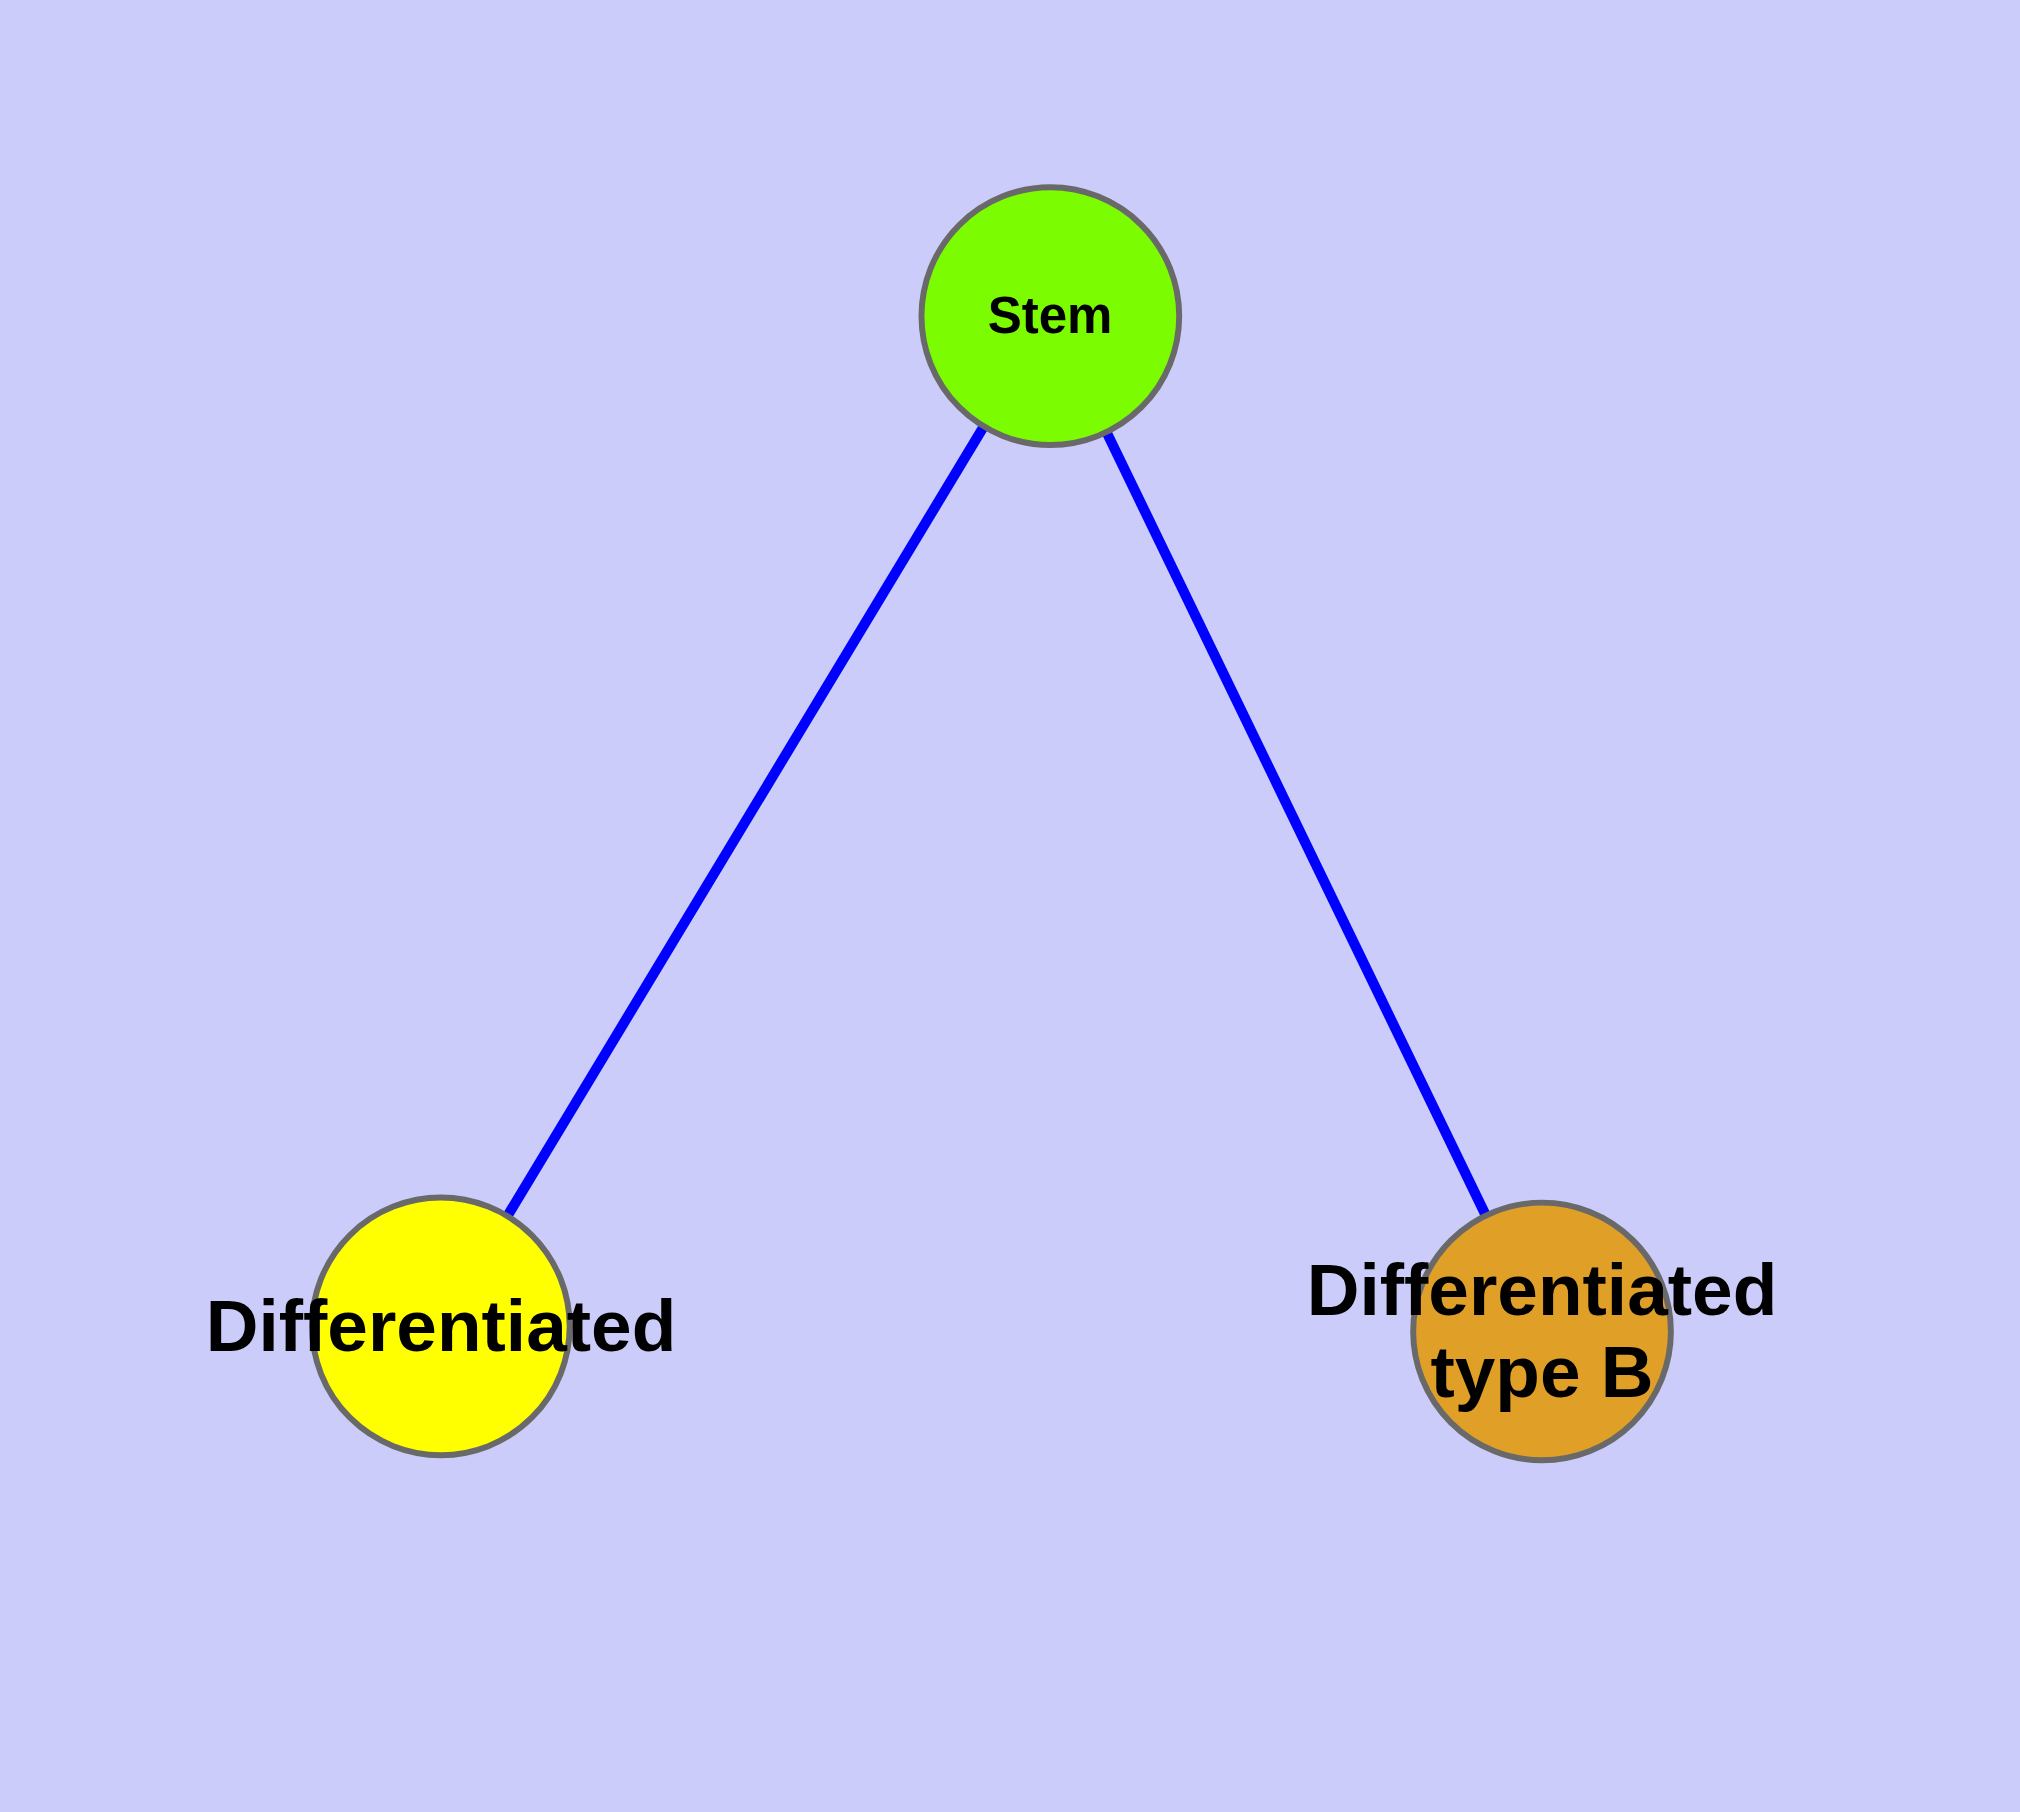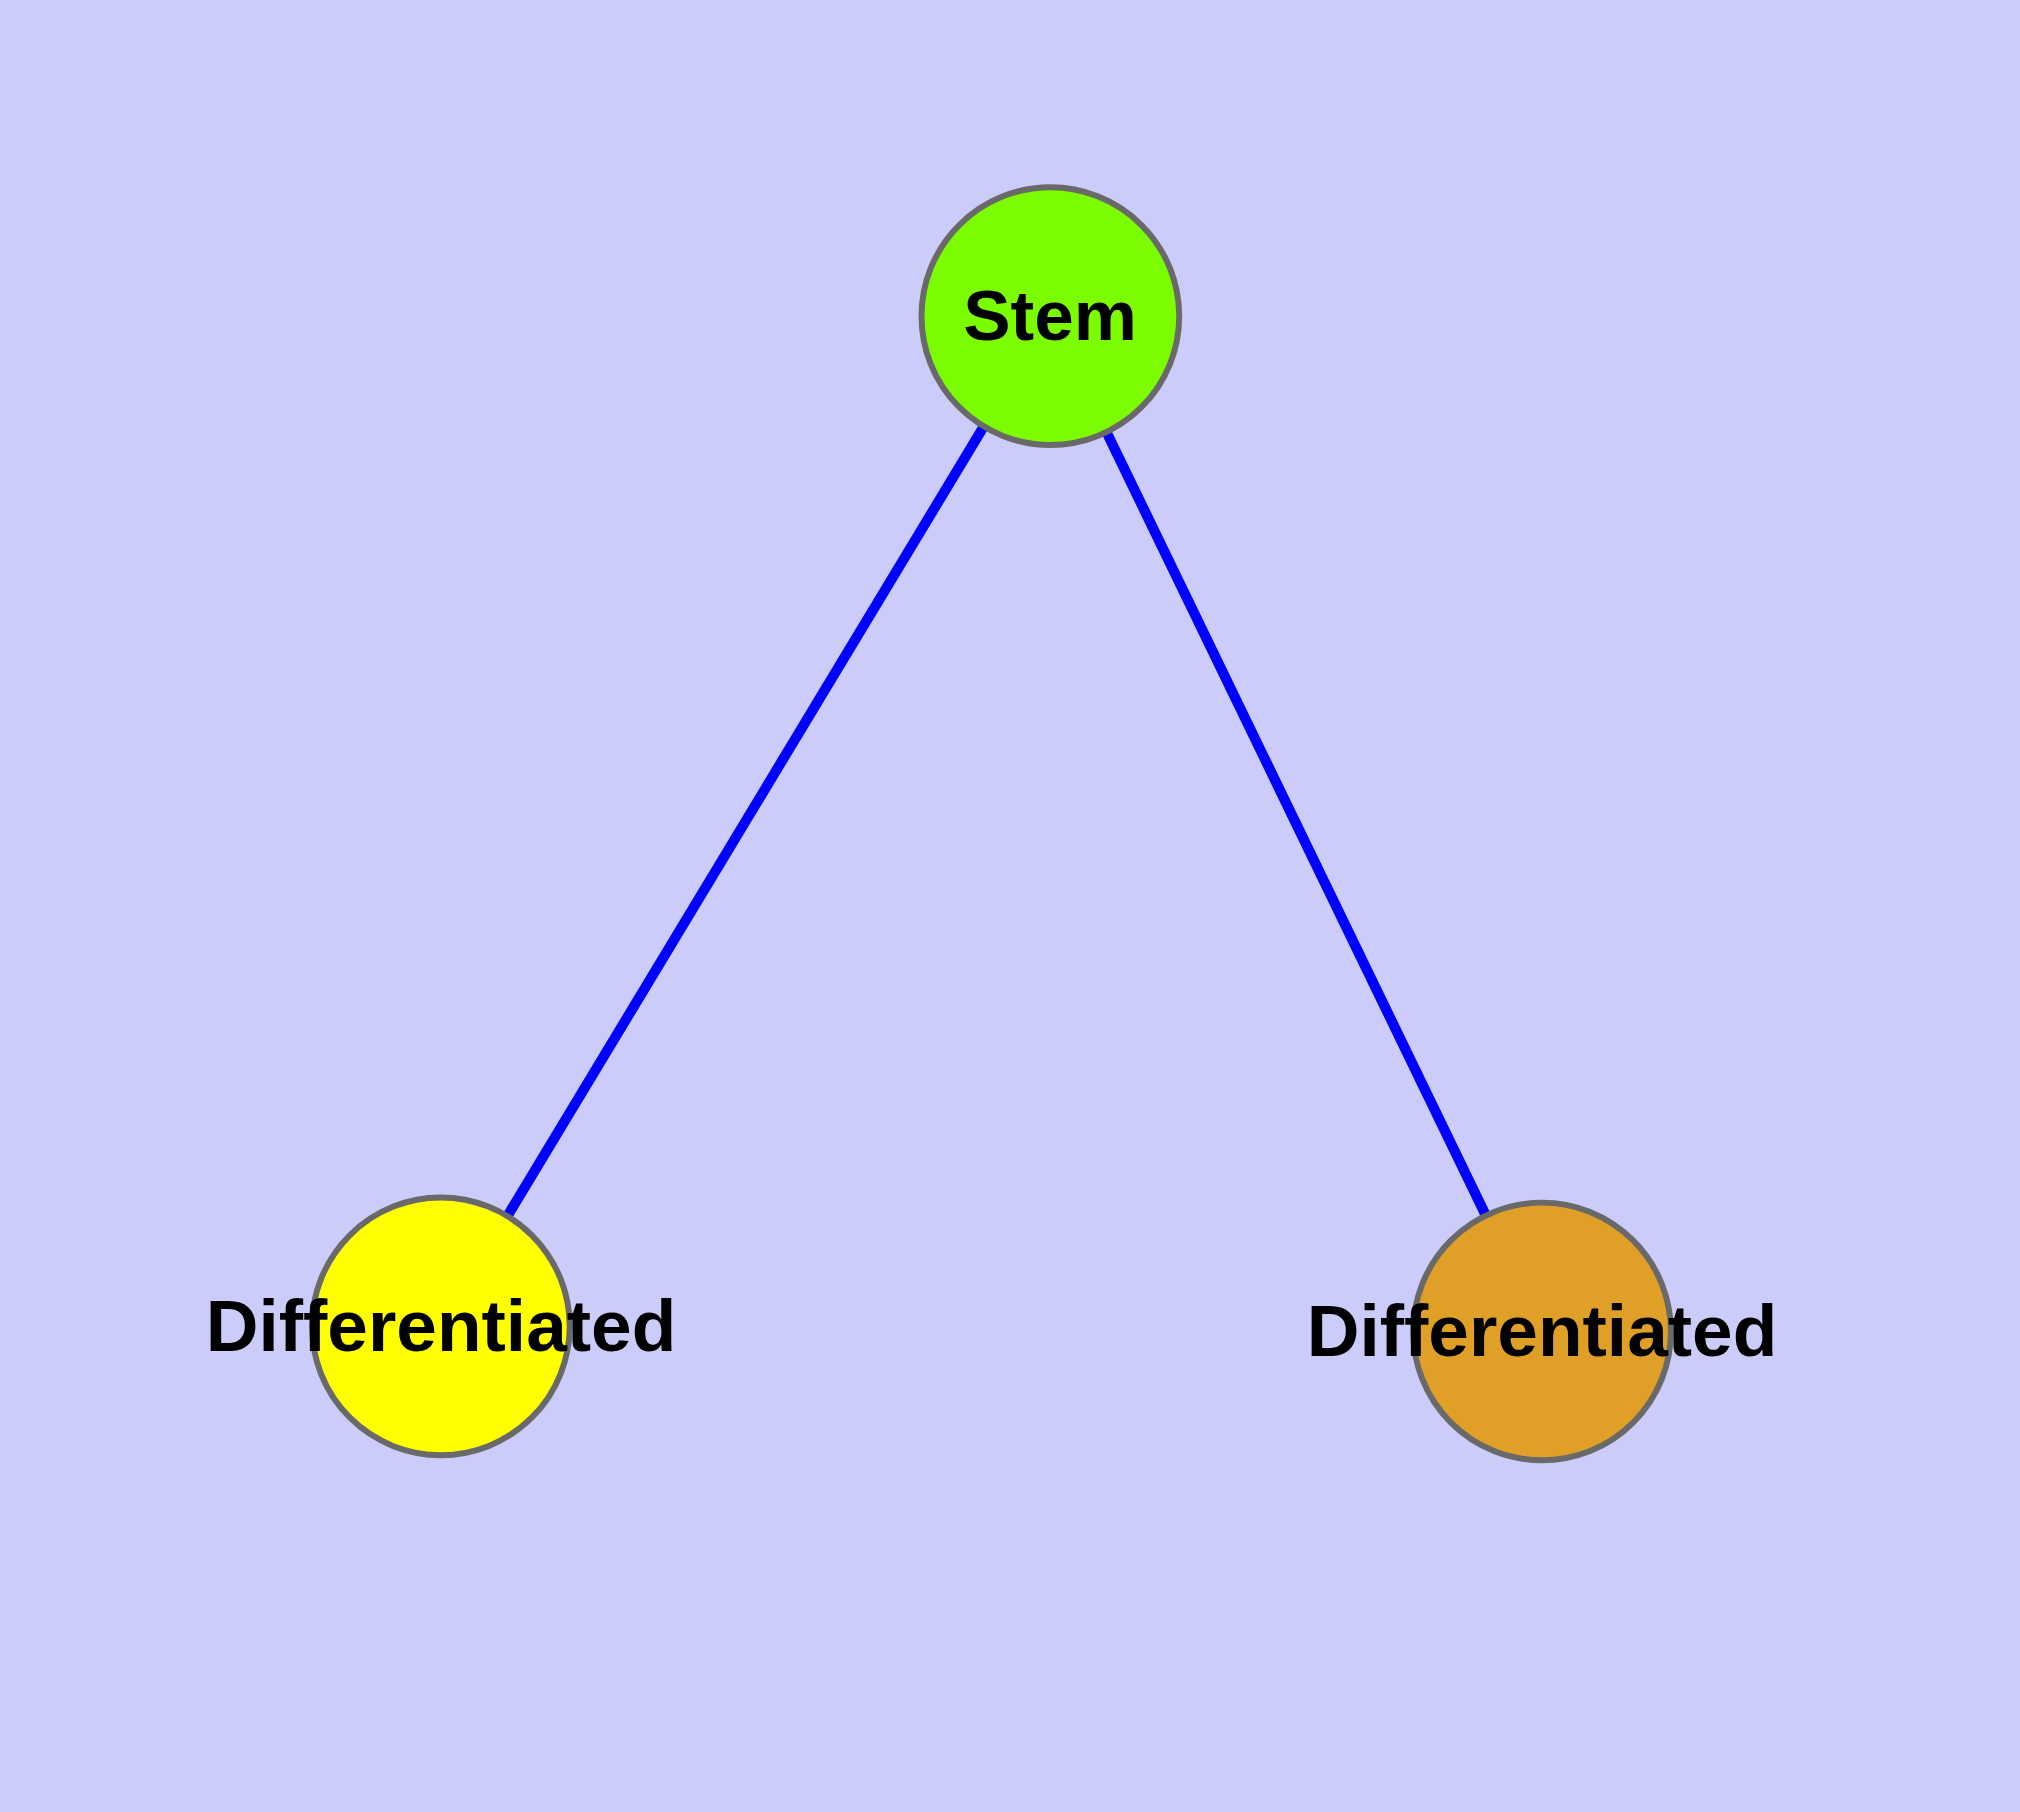--- a/index.html
+++ b/index.html
@@ -54,19 +54,19 @@
         <line x1="1306.1066236027702" y1="511.6098880622739" x2="1751.8933763972298" y2="1432.390111937726" stroke="#0000ff" stroke-width="12" stroke-linecap="butt"></line>
       </g>
     <g id="node-layer">
         <circle cx="1239" cy="373" r="152" fill="#7cfc00" stroke="#696969" stroke-width="7"></circle>
         <circle cx="520" cy="1565" r="152" fill="#ffff00" stroke="#696969" stroke-width="7"></circle>
         <circle cx="1819" cy="1571" r="152" fill="#e0a028" stroke="#696969" stroke-width="7"></circle>
       </g>
   </svg>
 
   <div id="label-layer">
-      <div class="node-label" style="left: 1050px; top: 316px; font-size: 71px; color: rgb(0, 0, 0);"><div>Stem</div></div>
+      <div class="node-label" style="left: 1050px; top: 316px; font-size: 51px; color: rgb(0, 0, 0);"><div>Stem</div></div>
       <div class="node-label" style="left: 441px; top: 1326px; font-size: 73px; color: rgb(0, 0, 0);"><div>Differentiated</div></div>
-      <div class="node-label" style="left: 1542px; top: 1331px; font-size: 73px; color: rgb(0, 0, 0);"><div>Differentiated</div></div>
+      <div class="node-label" style="left: 1542px; top: 1331px; font-size: 73px; color: rgb(0, 0, 0);"><div>Differentiated</div><div>type B</div></div>
     </div>
 
 </div>
 
 
 </body></html>

